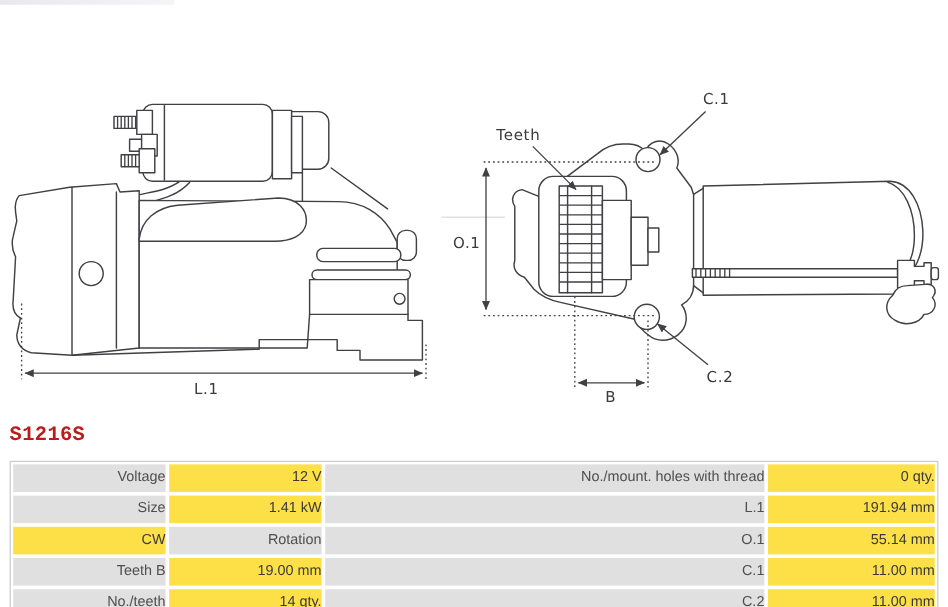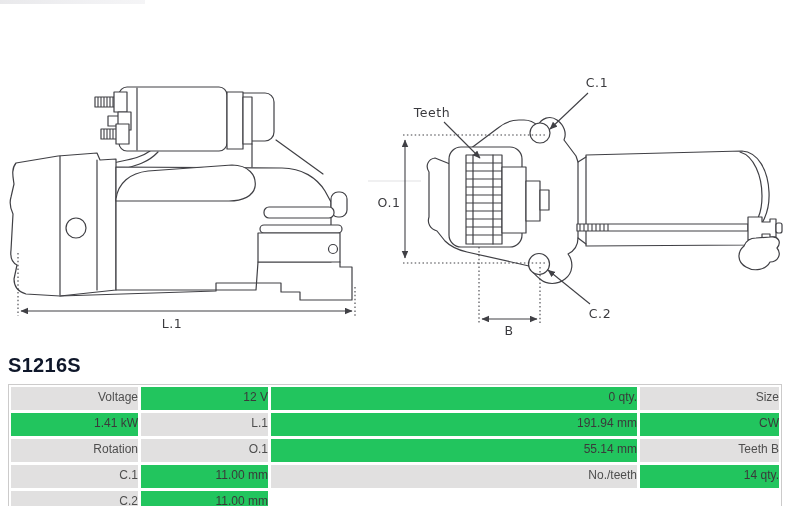--- a/index.html
+++ b/index.html
@@ -13,31 +13,31 @@
 
   .diagram-svg { position:absolute; left:0; top:0; }
   .draw { stroke:#404045; stroke-width:1.2; fill:none; stroke-linejoin:round; stroke-linecap:round; }
   .fillw { fill:#ffffff; }
   .dotted { stroke:#404045; stroke-width:1.1; fill:none; stroke-dasharray:1.5,2.4; }
   .dim { stroke:#404045; stroke-width:1.1; fill:none; }
   .faint { stroke:#e2e2e4; stroke-width:1.2; fill:none; }
   .dim-text { font-family:"DejaVu Sans", sans-serif; font-size:12.5px; fill:#3a3a3e;
               letter-spacing:.6px; }
 
-  .part-number { position:absolute; left:8px; top:354px; font-size:20px; font-weight:600;
-                 letter-spacing:.3px; color:#0f172a; }
+  .part-number { position:absolute; left:8px; top:354px; font-size:17px; font-weight:600;
+                 letter-spacing:.3px; color:#b91c1c;font-family:Liberation Mono, monospace; }
 
   .spec-table { position:absolute; left:8px; top:384px; width:774px;
                 border:1px solid #cccbcb; background:#fff; padding:2px;
                 display:grid; grid-template-columns:127px 127px 366px 1fr;
                 gap:3px; }
   .cell { height:23px; line-height:20px; font-size:12px; text-align:right;
           padding-right:0; white-space:nowrap; overflow:hidden; }
   .label-cell { background:#e1e0e0; color:#4e4e4e; }
-  .value-cell { background:#22c55e; color:#3a3a3a; }
+  .value-cell { background:#fde047; color:#3a3a3a; }
 </style>
 </head>
 <body>
 
 <div class="stage">
 
   <div class="watermark-strip"></div>
 
   <svg class="diagram-svg" width="790" height="380" viewBox="0 0 790 380">
     <defs>
@@ -158,33 +158,35 @@
       </g>
     </g>
   </svg>
 
   <div class="part-number">S1216S</div>
 
   <div class="spec-table">
 
     <div class="cell label-cell">Voltage</div>
     <div class="cell value-cell">12 V</div>
+    <div class="cell label-cell">No./mount. holes with thread</div>
     <div class="cell value-cell">0 qty.</div>
 
     <div class="cell label-cell">Size</div>
     <div class="cell value-cell">1.41 kW</div>
     <div class="cell label-cell">L.1</div>
     <div class="cell value-cell">191.94 mm</div>
 
     <div class="cell value-cell">CW</div>
     <div class="cell label-cell">Rotation</div>
     <div class="cell label-cell">O.1</div>
     <div class="cell value-cell">55.14 mm</div>
 
     <div class="cell label-cell">Teeth B</div>
+    <div class="cell value-cell">19.00 mm</div>
     <div class="cell label-cell">C.1</div>
     <div class="cell value-cell">11.00 mm</div>
 
     <div class="cell label-cell">No./teeth</div>
     <div class="cell value-cell">14 qty.</div>
     <div class="cell label-cell">C.2</div>
     <div class="cell value-cell">11.00 mm</div>
   </div>
 
 </div>

